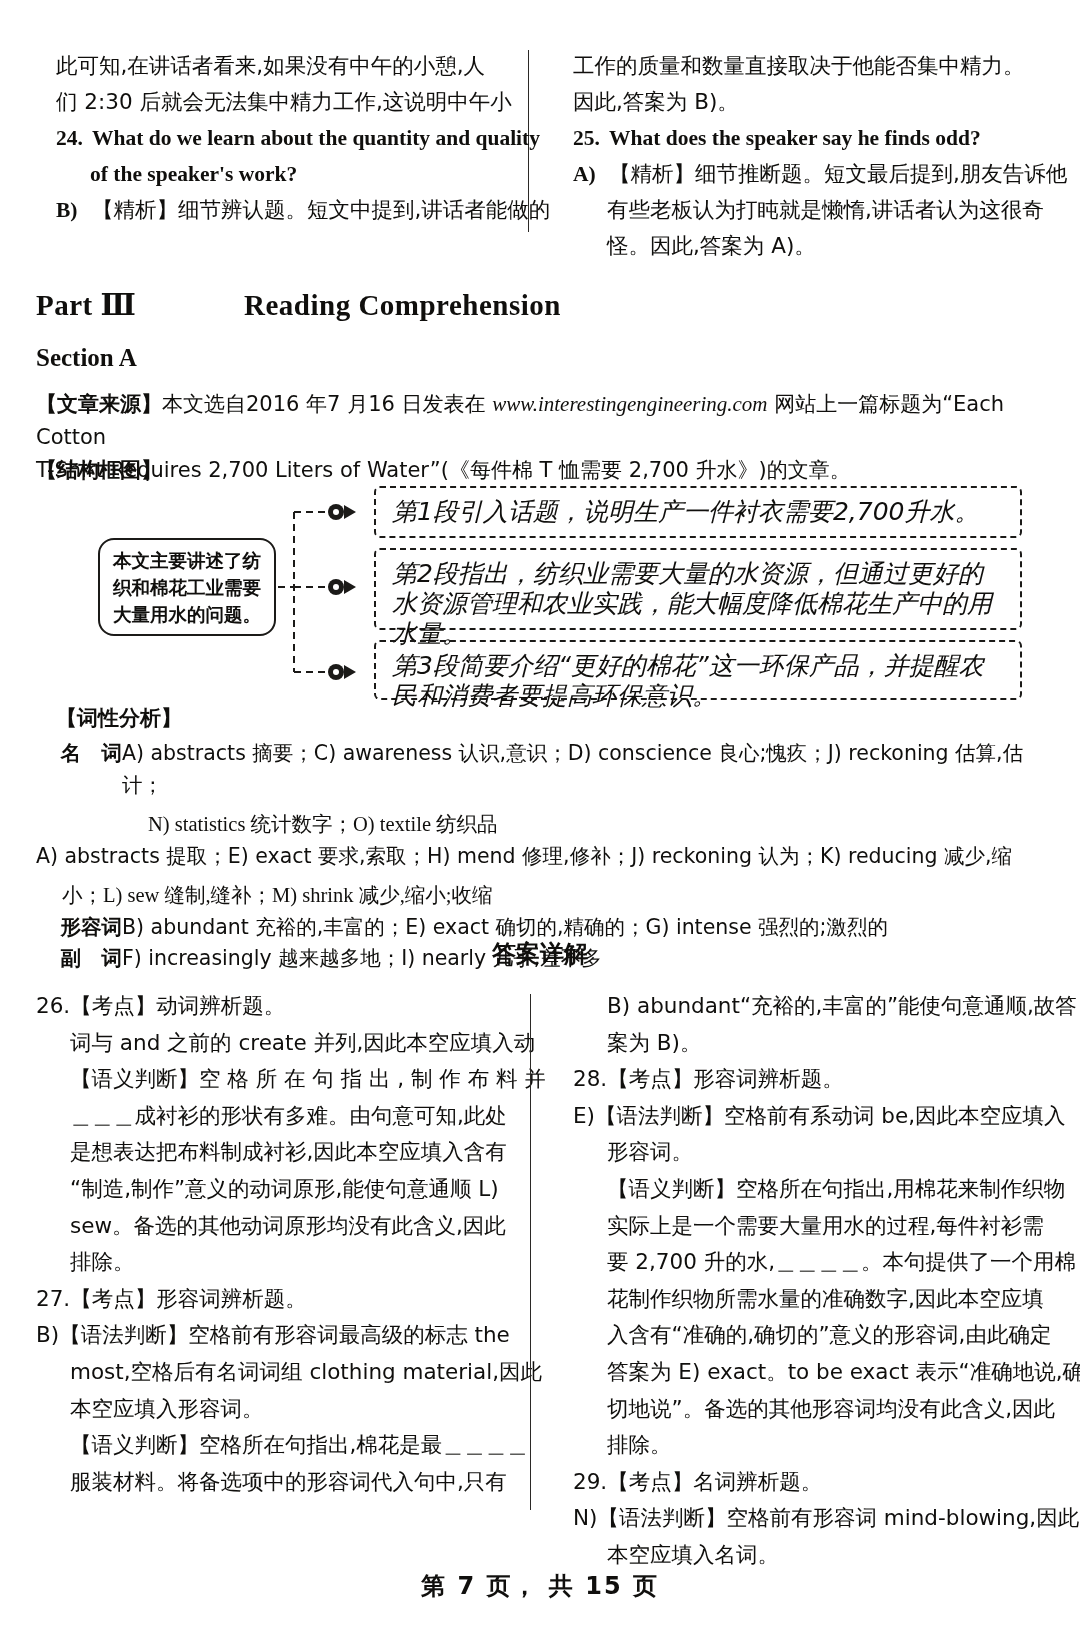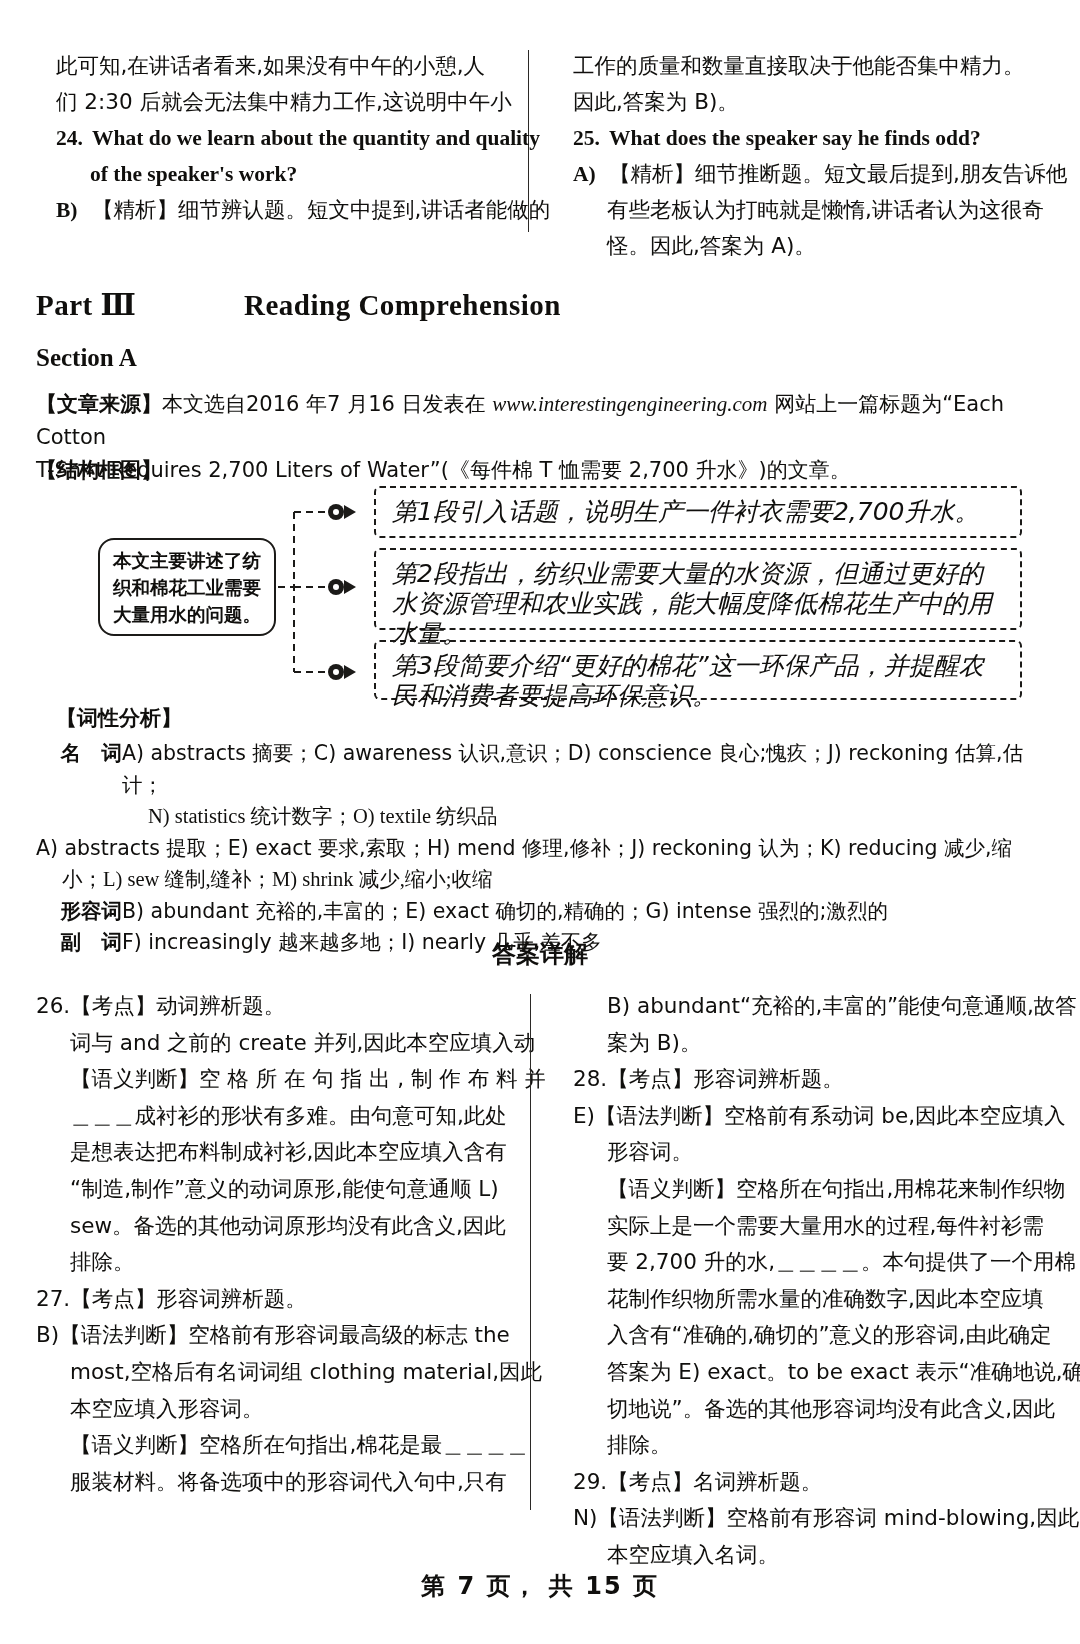--- a/index.html
+++ b/index.html
@@ -178,21 +178,21 @@
   }
   .wc-tag {
     font-weight: bold;
     flex: 0 0 86px;
     font-family: "DejaVu Sans", sans-serif;
     font-size: 20.5px;
     letter-spacing: 0;
     text-align: right;
   }
   .wc-body { flex: 1 1 auto; }
-  .wc-body .cont { display: block; padding-left: 26px; }
+  .wc-body .cont { display: block; padding-left: 26px; margin-top: 8px; }
 
   
   .answers-title {
     position: absolute;
     top: 938px;
     left: 0;
     width: 1080px;
     text-align: center;
     font-weight: bold;
     font-size: 24px;

